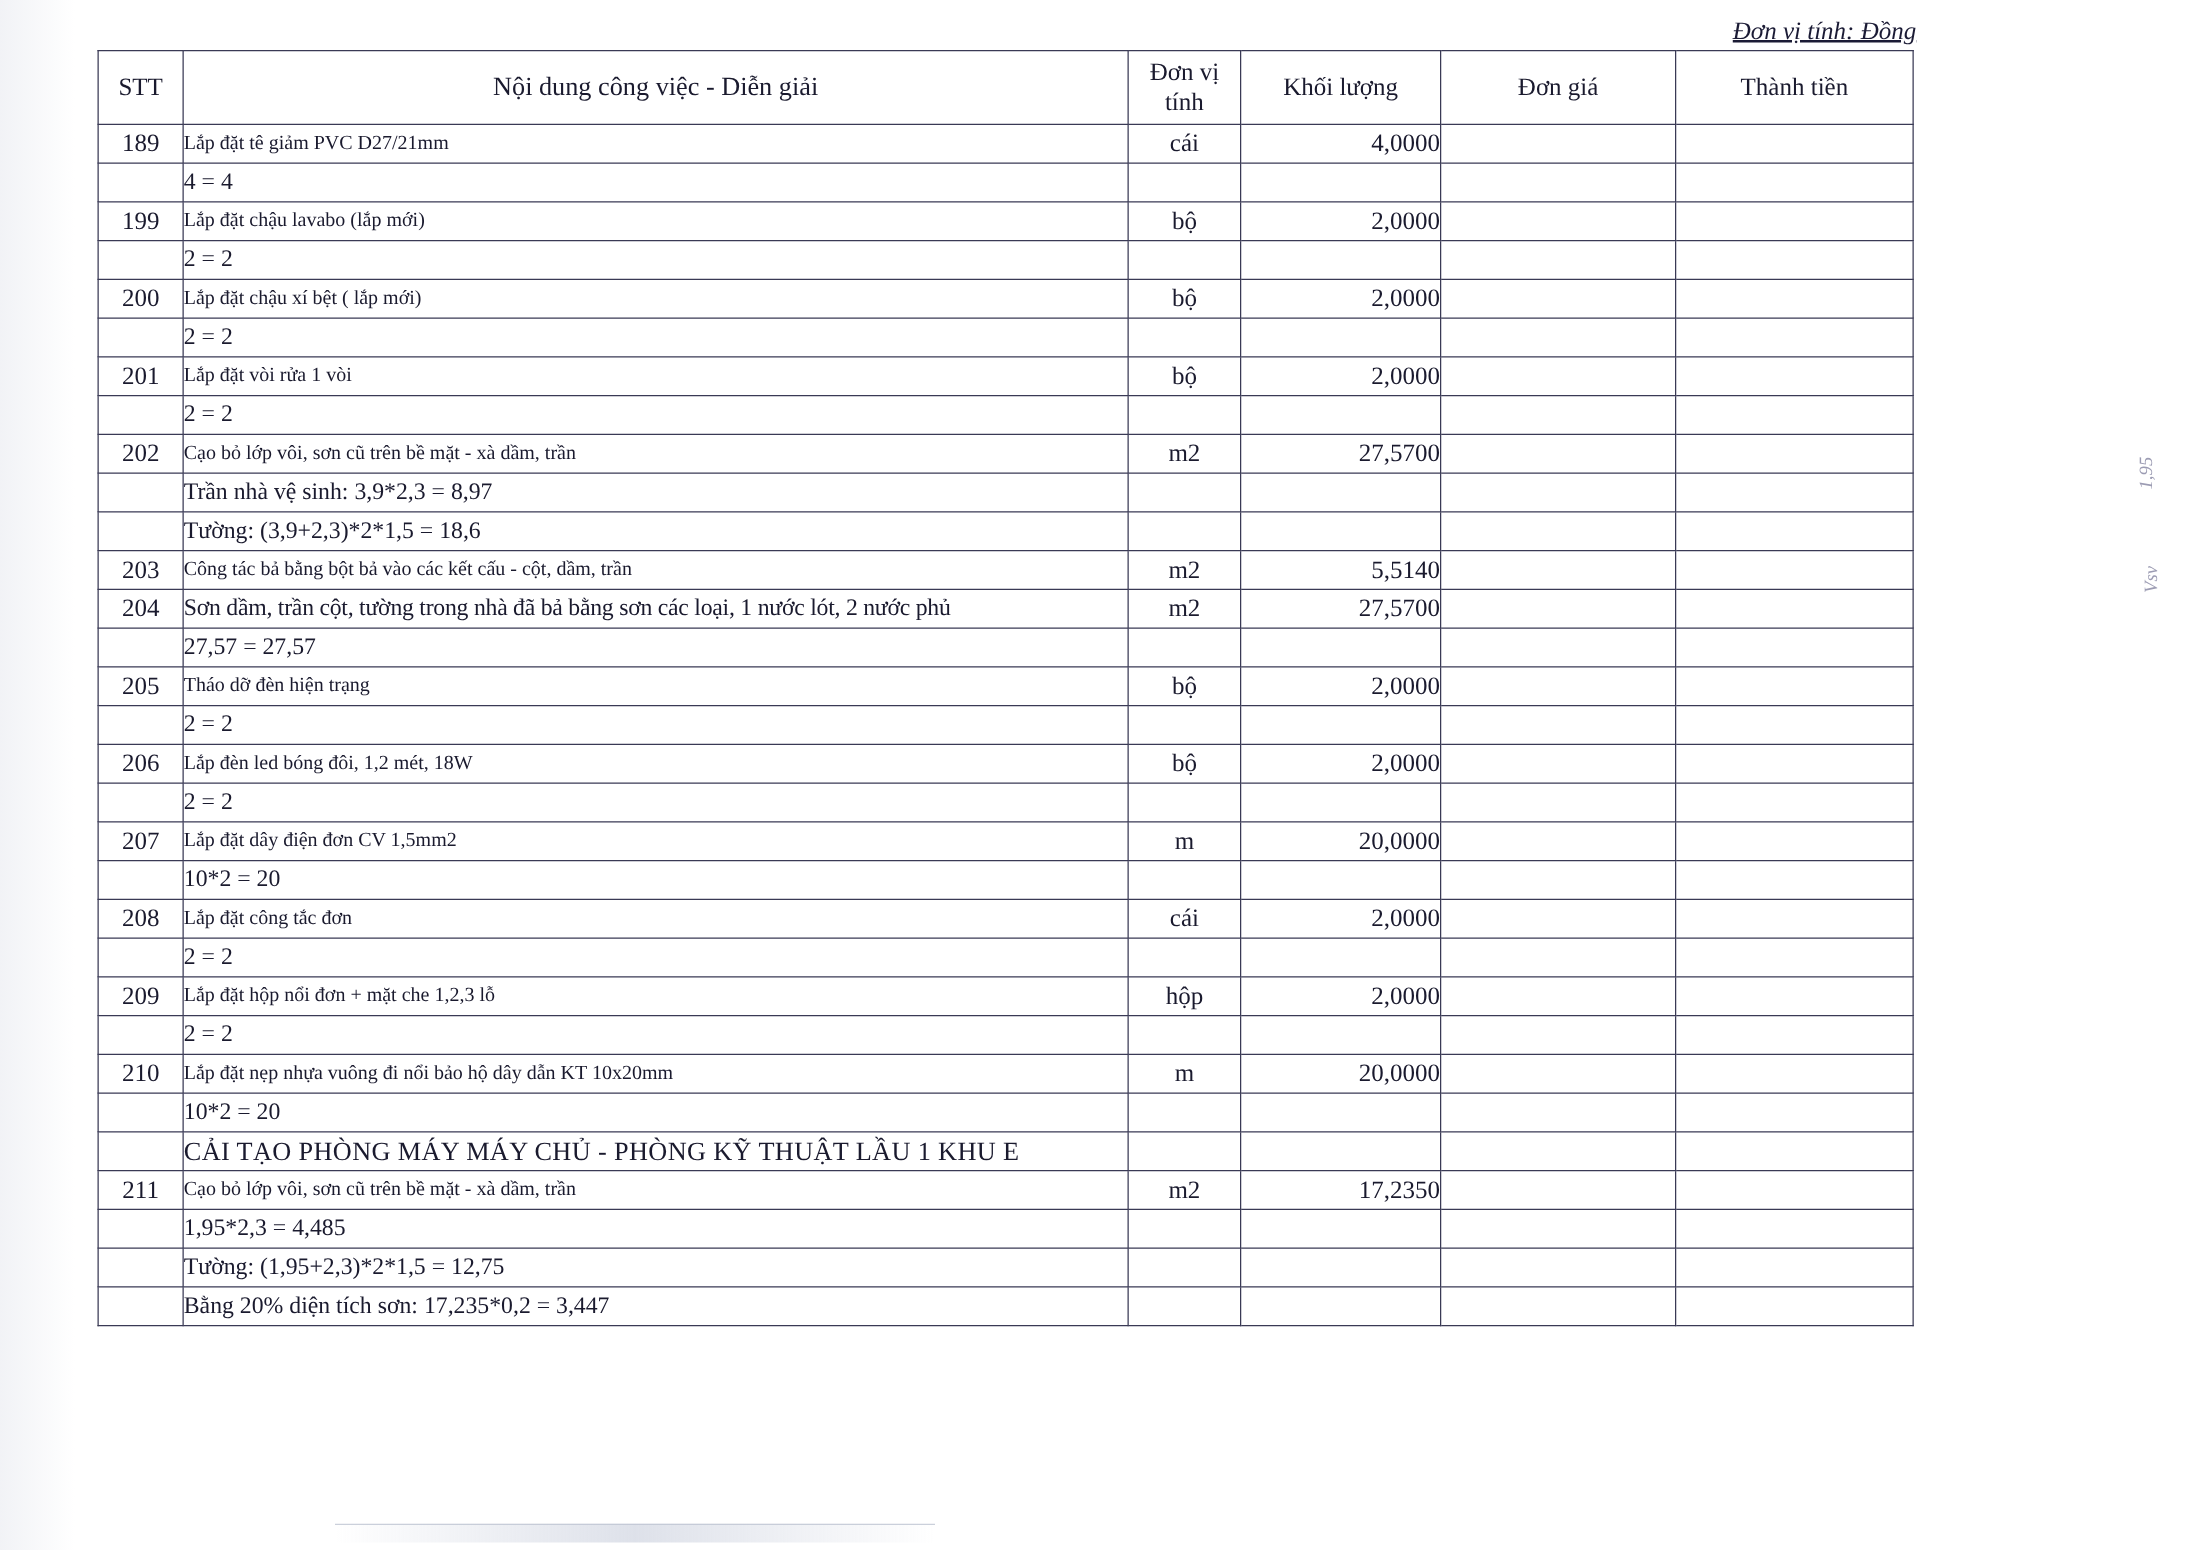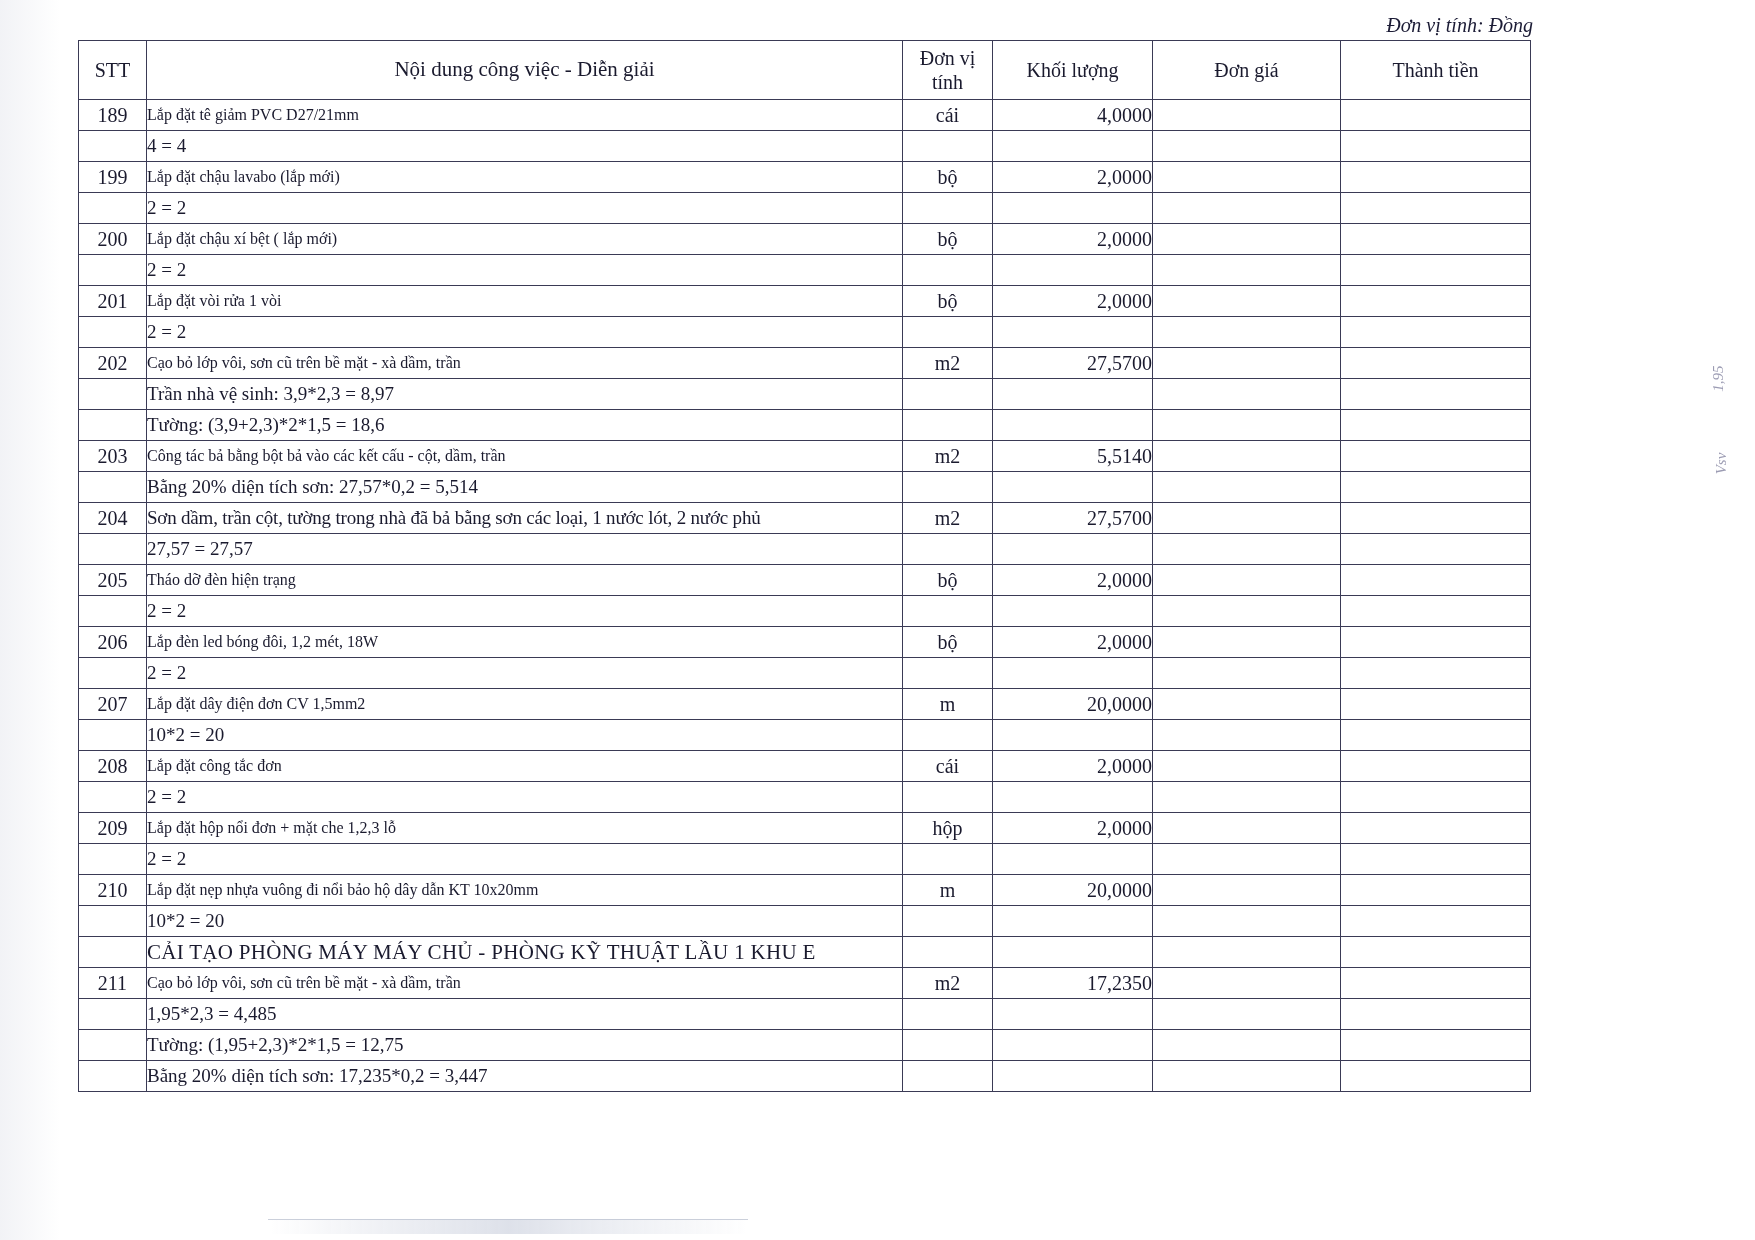--- a/index.html
+++ b/index.html
@@ -22,20 +22,21 @@
     height: 1240px;
   }
   .unit-note {
     position: absolute;
     right: 222px;
     top: 14px;
     font-style: italic;
     font-size: 20px;
     color: #1b1b35;
     white-space: nowrap;
+    text-decoration: underline;
   }
   table.sheet {
     position: absolute;
     left: 78px;
     top: 40px;
     width: 1452px;
     border-collapse: collapse;
     table-layout: fixed;
   }
   table.sheet td, table.sheet th {
@@ -243,28 +244,20 @@
           <td class="empty"></td>
         </tr>
         <tr class="row">
           <td class="stt">203</td>
           <td class="desc">Công tác bả bằng bột bả vào các kết cấu - cột, dầm, trần</td>
           <td class="unit">m2</td>
           <td class="qty">5,5140</td>
           <td class="qty"></td>
           <td class="qty"></td>
         </tr>
-        <tr class="subrow">
-          <td class="stt"></td>
-          <td class="desc small">Bằng 20% diện tích sơn: 27,57*0,2 = 5,514</td>
-          <td class="empty"></td>
-          <td class="empty"></td>
-          <td class="empty"></td>
-          <td class="empty"></td>
-        </tr>
         <tr class="row">
           <td class="stt">204</td>
           <td class="desc small tight">Sơn dầm, trần cột, tường trong nhà đã bả bằng sơn các loại, 1 nước lót, 2 nước phủ</td>
           <td class="unit">m2</td>
           <td class="qty">27,5700</td>
           <td class="qty"></td>
           <td class="qty"></td>
         </tr>
         <tr class="subrow">
           <td class="stt"></td>

